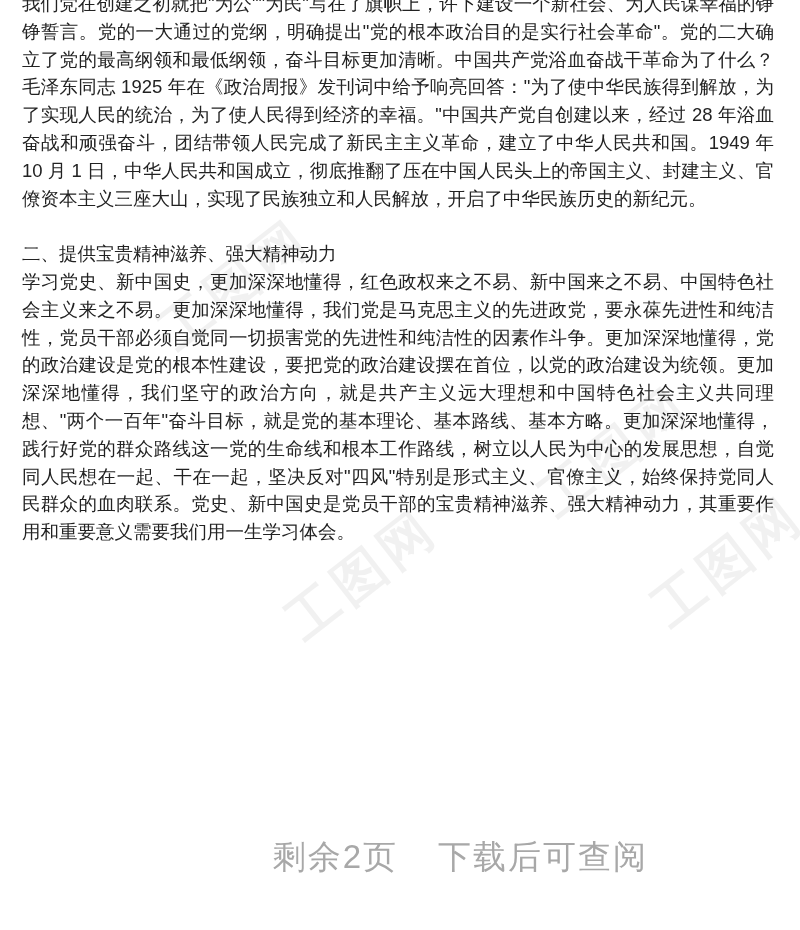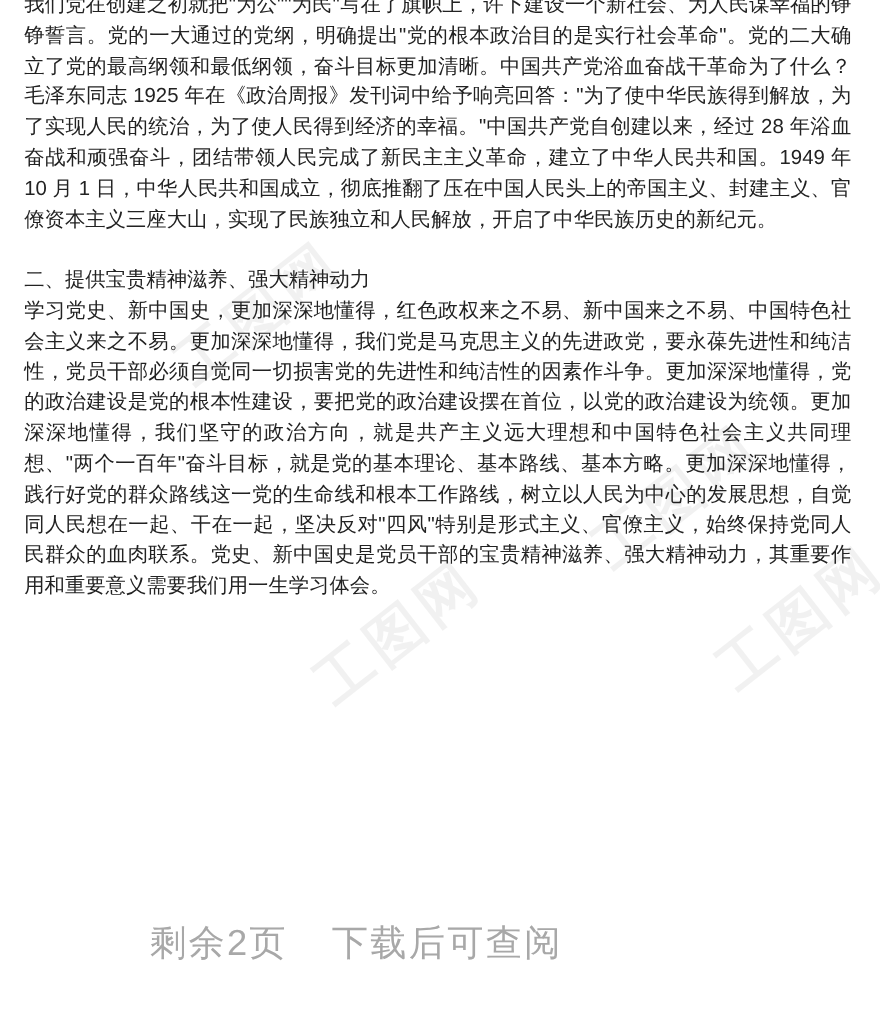--- a/index.html
+++ b/index.html
@@ -52,21 +52,21 @@
   .doc-body p.heading {
     margin-top: 27.8px;
     text-align: left;
   }
   .preview-footer {
     position: absolute;
     left: 0;
     top: 835px;
     width: 648px;
     z-index: 1;
-    text-align: center;
+    text-align: right;
     font-size: 33px;
     color: #a8a8a8;
     letter-spacing: 2px;
   }
   .preview-footer .hint-gap {
     margin-left: 40px;
   }
 </style>
 </head>
 <body>

